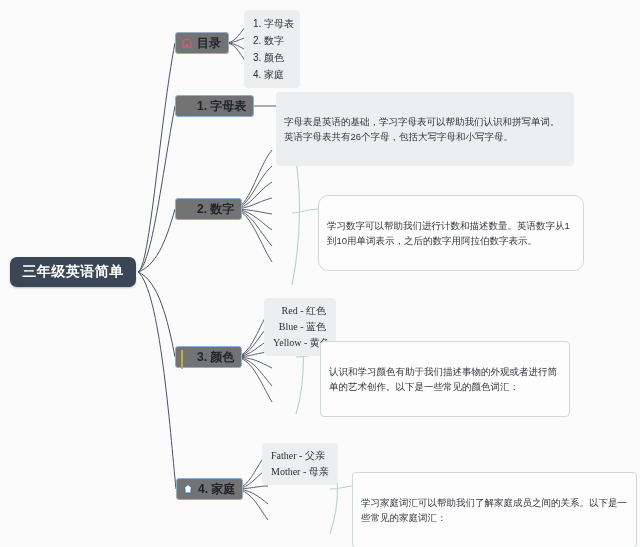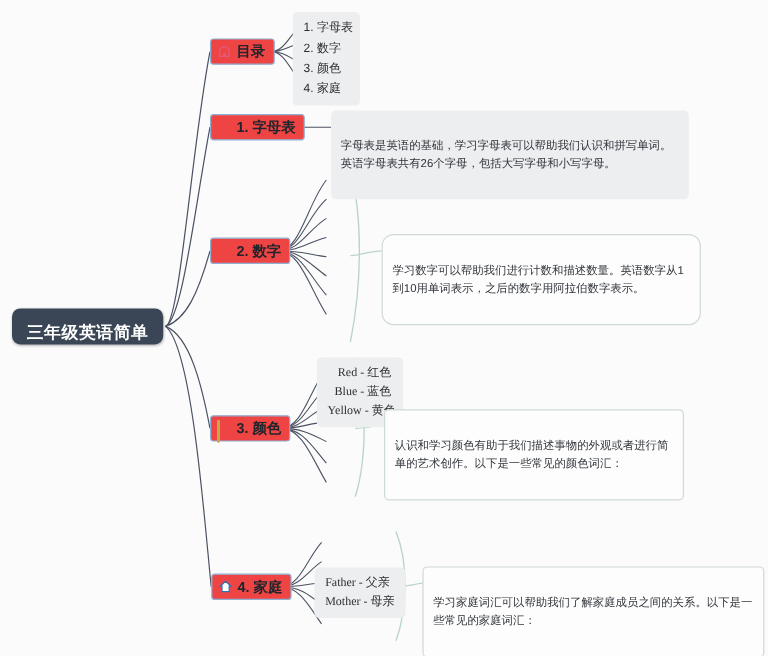--- a/index.html
+++ b/index.html
@@ -28,36 +28,36 @@
   .root-node {
     position: absolute;
     left: 10px;
     top: 257px;
     width: 126px;
     height: 30px;
     background: #3a4656;
     border-radius: 7px;
     box-shadow: 0 1px 2px rgba(0,0,0,0.25);
     display: flex;
-    align-items: flex-end;
+    align-items: center;
     justify-content: center;
   }
   .root-node .root-label {
     color: #ffffff;
     font-size: 14px;
     font-weight: bold;
     letter-spacing: 0.5px;
     white-space: nowrap;
   }
 
   
   .branch-node {
     position: absolute;
     height: 22px;
-    background: #ef4444;
+    background: #737373;
     border: 1px solid #8fb0d3;
     border-radius: 3px;
     display: flex;
     align-items: center;
     padding: 0 7px 0 5px;
     box-sizing: border-box;
     gap: 4px;
   }
   .branch-node .b-label {
     font-size: 12px;
@@ -248,20 +248,20 @@
 
   <div class="branch-node" style="left:176px; top:478px;">
     <span class="ico ico-star">
       <svg width="12" height="12" viewBox="0 0 12 12">
         <path d="M6 1.5 L10.5 5.5 L9 5.5 L9 10 L3 10 L3 5.5 L1.5 5.5 Z" fill="#ffffff" stroke="#2f6fb5" stroke-width="1"></path>
       </svg>
     </span>
     <span class="b-label">4. 家庭</span>
   </div>
 
-  <div class="sub-panel" style="left:262px; top:443px; width:76px;margin-top:30px;">
+  <div class="sub-panel" style="left:262px; top:443px; width:76px;">
     <div class="sub-item">Father - 父亲</div>
     <div class="sub-item">Mother - 母亲</div>
   </div>
 
   <div class="desc-box desc-outlined" style="left:352px; top:472px; width:285px;">学习家庭词汇可以帮助我们了解家庭成员之间的关系。以下是一些常见的家庭词汇：</div>
 
 </div>
 
 </body></html>

